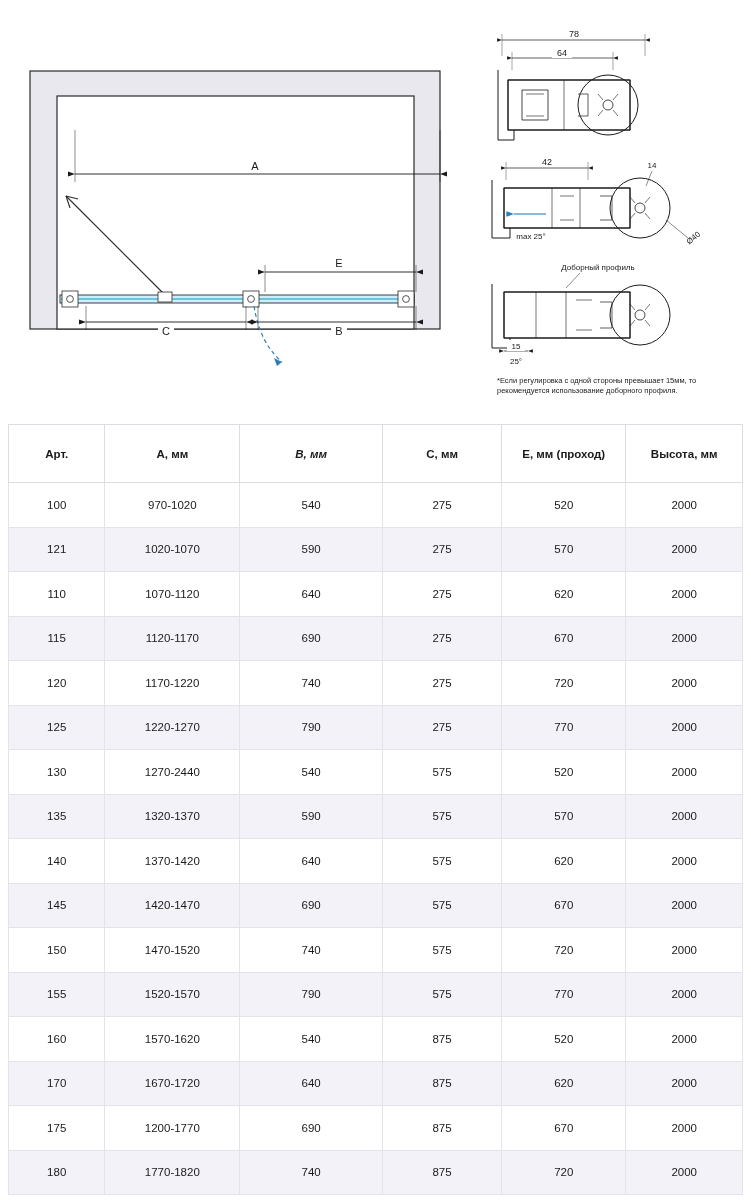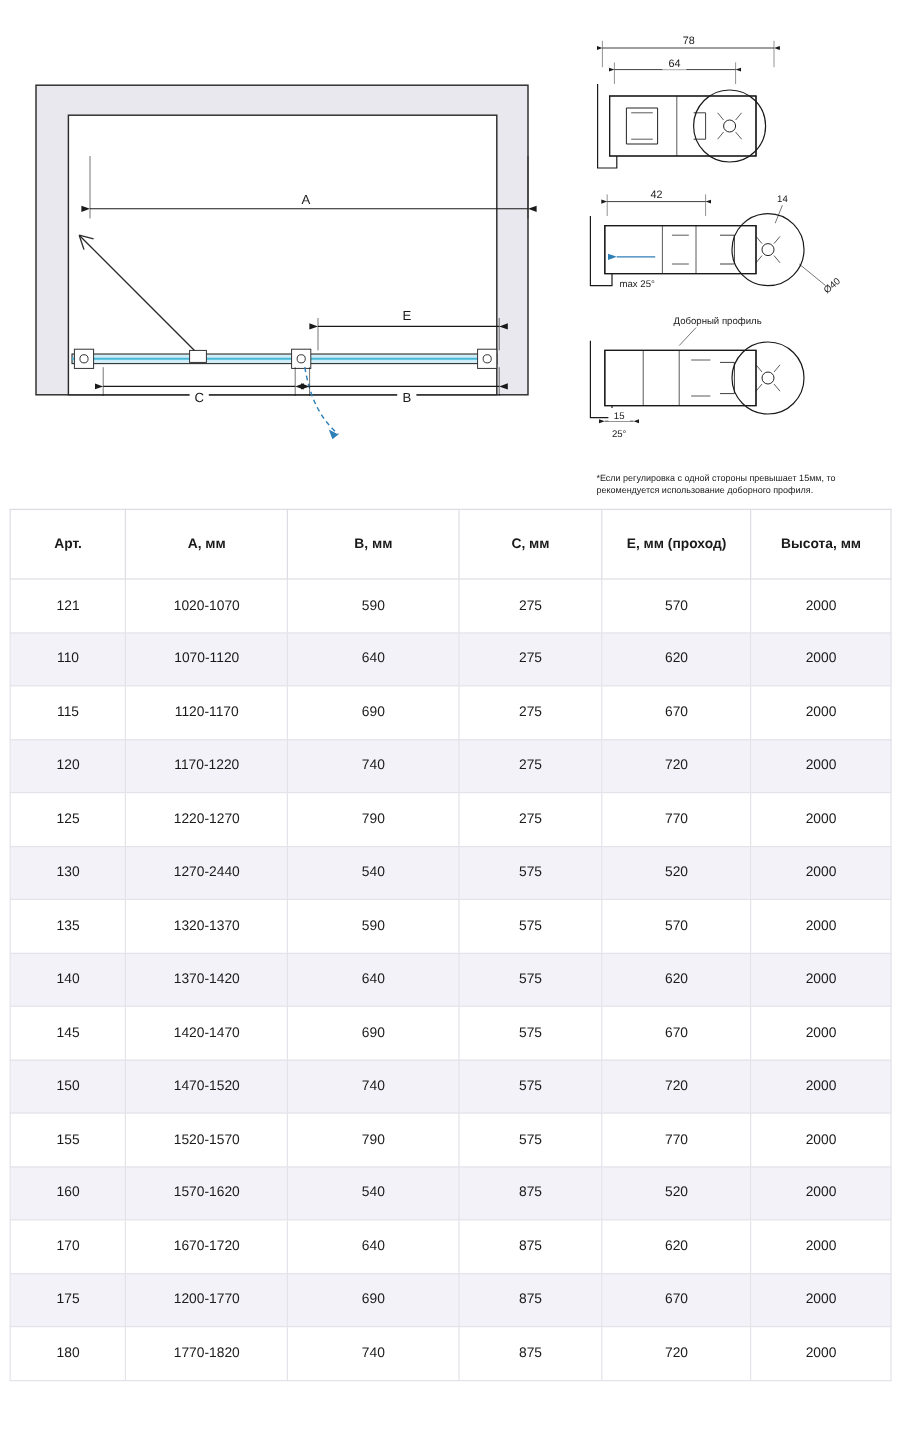--- a/index.html
+++ b/index.html
@@ -23,21 +23,21 @@
     position: relative;
     width: 751px;
     height: 420px;
   }
 
   svg.tech { display: block; }
 
   .note {
     position: absolute;
     left: 497px;
-    top: 394px;
+    top: 376px;
     width: 250px;
     font-size: 7.5px;
     line-height: 1.35;
     color: #1a1a1a;
   }
 
   
   .table-wrap {
     position: absolute;
     left: 8px;
@@ -65,21 +65,21 @@
     text-align: center;
     vertical-align: middle;
     color: #1a1a1a;
     font-size: 11.5px;
   }
   table.spec tbody tr:nth-child(odd) td { background: #ffffff; }
   table.spec tbody tr:nth-child(even) td { background: #f2f2f8; }
 
   .col-art { width: 100px; }
   .col-a   { width: 140px; }
-  .col-b   { width: 149px; }
+  .col-b   { width: 149px; font-style: italic; }
   .col-c   { width: 124px; }
   .col-e   { width: 128px; }
   .col-h   { width: 120px; }
 </style>
 </head>
 <body>
 
 <div id="page">
 
   <div class="drawing-area">
@@ -264,20 +264,28 @@
           <th class="col-art">Арт.</th>
           <th class="col-a">A, мм</th>
           <th class="col-b">B, мм</th>
           <th class="col-c">C, мм</th>
           <th class="col-e">E, мм (проход)</th>
           <th class="col-h">Высота, мм</th>
         </tr>
       </thead>
       <tbody id="table-body">
           <tr>
+            <td>100</td>
+            <td>970-1020</td>
+            <td>540</td>
+            <td>275</td>
+            <td>520</td>
+            <td>2000</td>
+          </tr>
+          <tr>
             <td>121</td>
             <td>1020-1070</td>
             <td>590</td>
             <td>275</td>
             <td>570</td>
             <td>2000</td>
           </tr>
           <tr>
             <td>110</td>
             <td>1070-1120</td>

